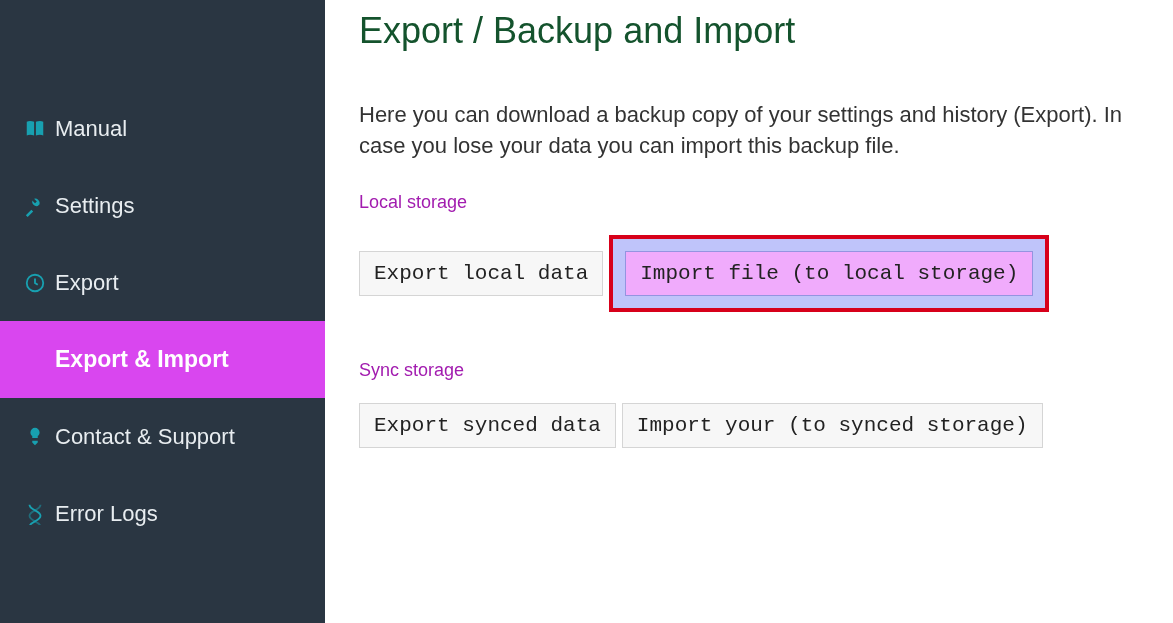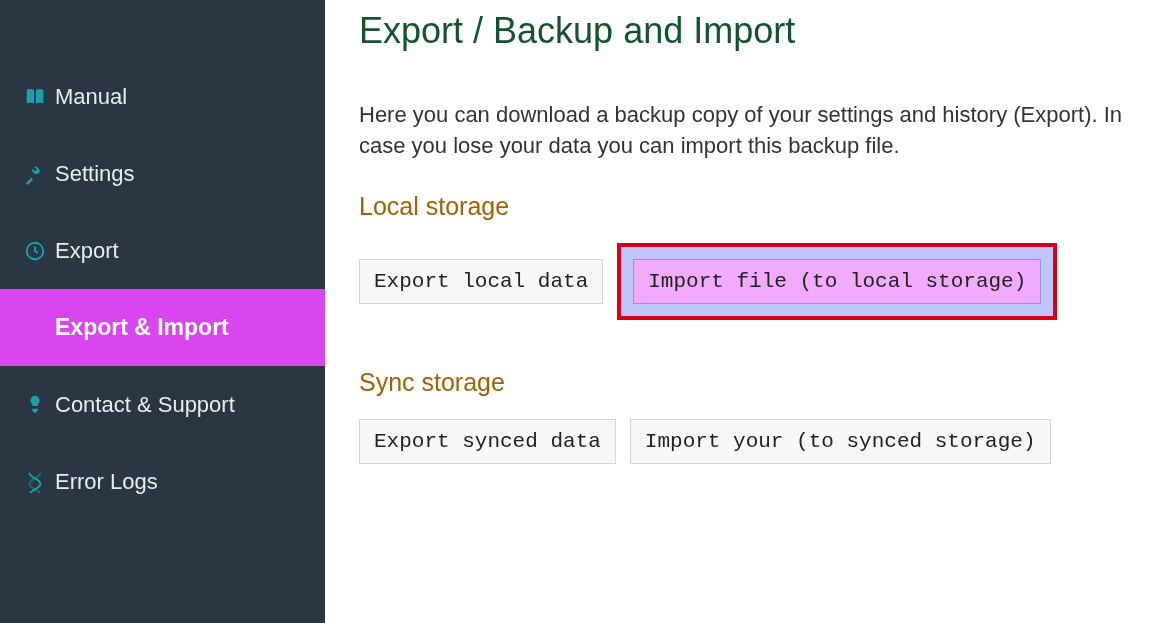--- a/index.html
+++ b/index.html
@@ -2,21 +2,21 @@
 <html><head>
 <meta charset="utf-8">
 <style>
   * { box-sizing: border-box; margin: 0; padding: 0; }
   html, body { width: 1173px; height: 623px; font-family: Arial, Helvetica, sans-serif; background: #fff; }
   .app { display: flex; width: 100%; height: 100%; }
   .sidebar {
     width: 325px;
     background: #2a3642;
     flex-shrink: 0;
-    padding-top: 58px;
+    padding-top: 90px;
   }
   .sidebar-item {
     display: flex;
     align-items: center;
     height: 77px;
     padding-left: 15px;
     cursor: pointer;
     color: #e8edf0;
     font-size: 22px;
   }
@@ -48,28 +48,28 @@
     font-weight: 400;
     margin-bottom: 48px;
   }
   .page-desc {
     font-size: 22px;
     color: #333;
     line-height: 1.4;
     margin-bottom: 30px;
   }
   .section-heading {
-    color: #a16207;
-    font-size: 25px;
+    color: #a21caf;
+    font-size: 18px;
     font-weight: 400;
     margin-bottom: 22px;
   }
   .button-row {
     display: flex;
-    gap: 14px;
+    gap: 6px;
     margin-bottom: 48px;
   }
   .btn {
     font-family: "Courier New", Courier, monospace;
     font-size: 21px;
     background: #f7f7f7;
     border: 1px solid #d5d5d5;
     padding: 8px 14px;
     color: #222;
     cursor: pointer;

